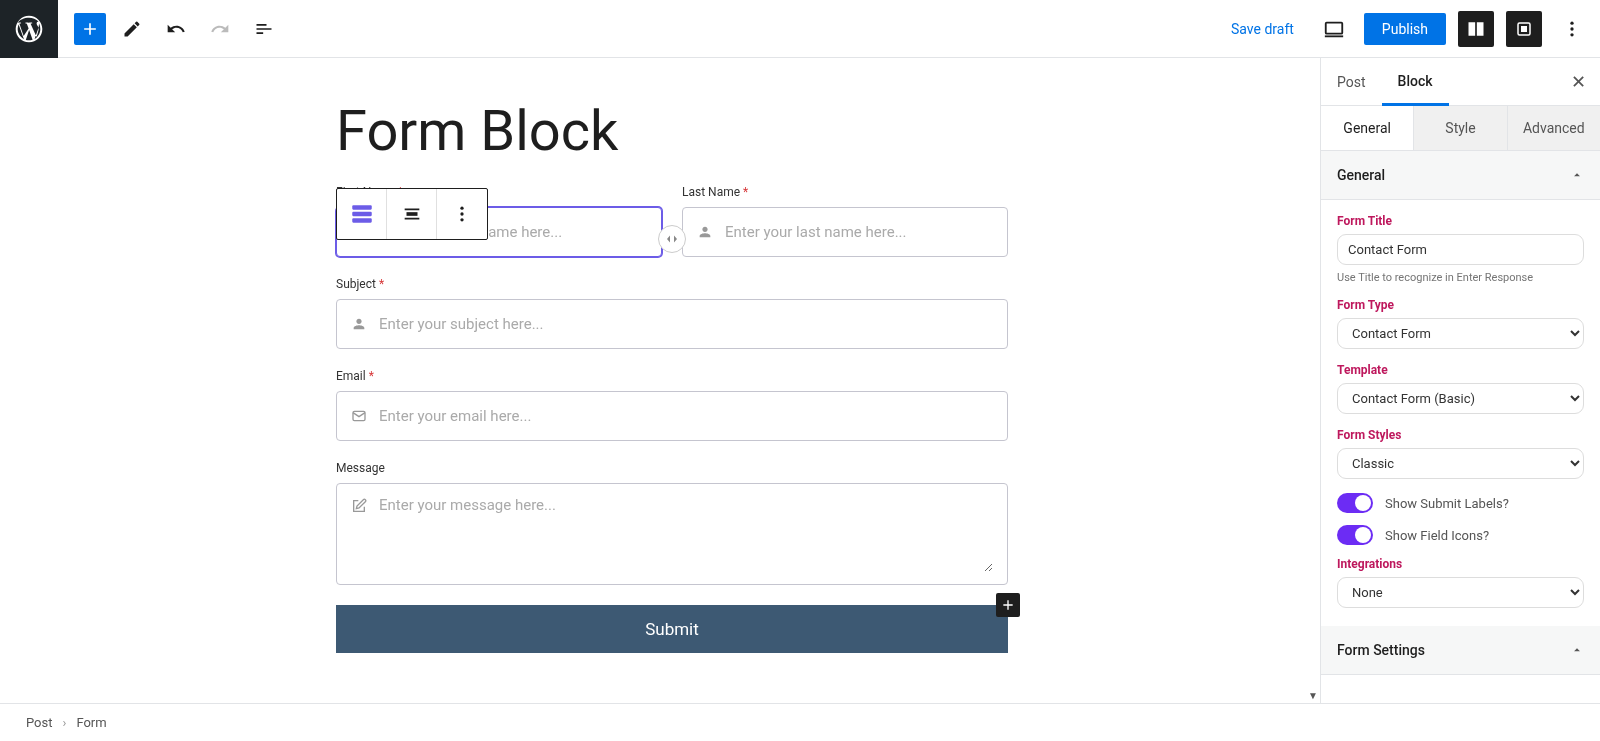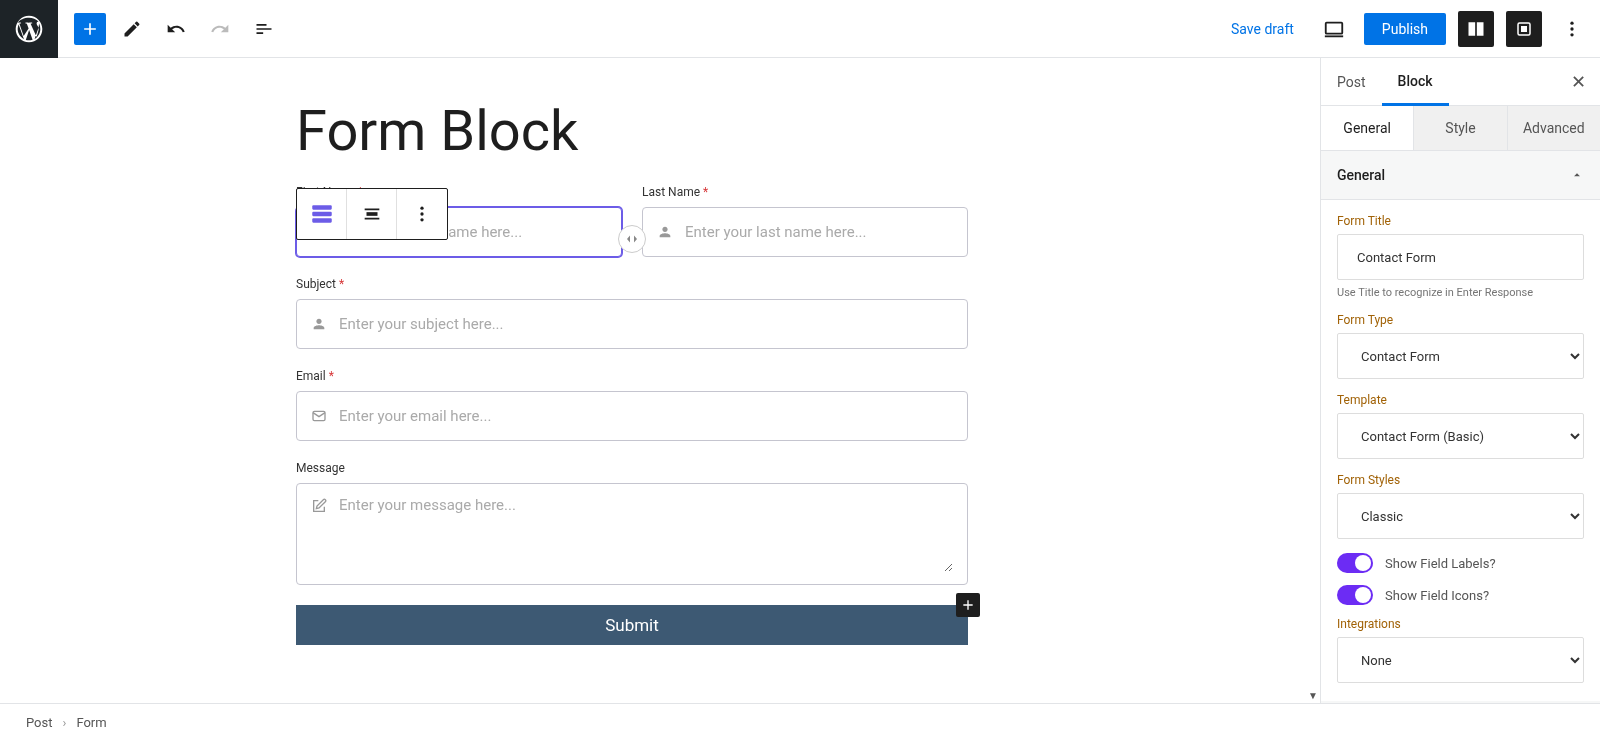--- a/index.html
+++ b/index.html
@@ -15,21 +15,21 @@
 .tool-icon.disabled { color: #bbb; }
 .top-right { margin-left: auto; display: flex; align-items: center; gap: 12px; padding-right: 10px; }
 .save-draft { color: #0073e6; font-size: 14px; cursor: pointer; padding: 6px 10px; }
 .top-icon { width: 36px; height: 36px; display: flex; align-items: center; justify-content: center; color: #1e1e1e; cursor: pointer; }
 .btn-publish { background: #0073e6; color: #fff; padding: 8px 18px; border-radius: 2px; font-size: 14px; cursor: pointer; border: none; }
 .dark-btn { width: 36px; height: 36px; background: #1e1e1e; display: flex; align-items: center; justify-content: center; cursor: pointer; border-radius: 2px; }
 .dark-btn svg { fill: #fff; }
 
 
 .main { display: flex; height: 645px; }
-.canvas { flex: 1; position: relative; overflow-y: auto; background: #fff; }
+.canvas { flex: 1; position: relative; overflow-y: auto; background: #fff; padding-left: 40px; }
 .canvas-inner { padding: 40px 0 0 296px; position: relative; }
 .page-title { font-size: 56px; font-weight: 400; color: #1e1e1e; line-height: 1.2; margin-bottom: 20px; }
 
 
 .block-toolbar { position: absolute; top: 130px; left: 296px; display: flex; border: 1px solid #1e1e1e; background: #fff; border-radius: 2px; z-index: 10; }
 .bt-cell { width: 50px; height: 50px; display: flex; align-items: center; justify-content: center; border-right: 1px solid #e0e0e0; cursor: pointer; }
 .bt-cell:last-child { border-right: none; }
 .bt-cell.active svg { fill: #6c5ce7; }
 
 
@@ -42,40 +42,40 @@
 .input-wrap.focused { border-color: #6c5ce7; box-shadow: 0 0 0 1px #6c5ce7; }
 .input-wrap .ficon { color: #999; margin-right: 12px; flex-shrink: 0; }
 .input-wrap input { border: none; outline: none; flex: 1; font-size: 15px; color: #333; background: transparent; }
 .input-wrap input::placeholder { color: #aaa; }
 .ta-wrap { position: relative; border: 1px solid #c5c5cf; border-radius: 4px; background: #fff; padding: 12px 14px; min-height: 100px; display: flex; align-items: flex-start; }
 .ta-wrap .ficon { color: #999; margin-right: 12px; flex-shrink: 0; margin-top: 2px; }
 .ta-wrap textarea { border: none; outline: none; flex: 1; font-size: 15px; color: #ef4444; resize: vertical; min-height: 76px; font-family: inherit; background: transparent; }
 .ta-wrap textarea::placeholder { color: #aaa; }
 .col-handle { position: absolute; top: 40px; left: 50%; transform: translateX(-50%); width: 28px; height: 28px; border: 1px solid #ccc; border-radius: 50%; background: #fff; display: flex; align-items: center; justify-content: center; z-index: 5; cursor: ew-resize; }
 .submit-wrap { position: relative; }
-.btn-submit { width: 100%; height: 40px; background: #3d5973; color: #fff; font-size: 17px; border: none; cursor: pointer; }
+.btn-submit { width: 100%; height: 48px; background: #3d5973; color: #fff; font-size: 17px; border: none; cursor: pointer; }
 .add-after { position: absolute; top: -12px; right: -12px; width: 24px; height: 24px; background: #1e1e1e; color: #fff; display: flex; align-items: center; justify-content: center; cursor: pointer; border-radius: 2px; }
 
 
 .sidebar { width: 280px; border-left: 1px solid #e2e4e7; background: #fff; overflow-y: auto; position: relative; }
 .sb-arrow { position: absolute; left: -14px; font-size: 10px; color: #555; }
 .tabs { display: flex; border-bottom: 1px solid #e2e4e7; align-items: center; height: 48px; }
 .tab { padding: 14px 16px; font-size: 14px; color: #555; cursor: pointer; }
 .tab.active { color: #1e1e1e; font-weight: 500; border-bottom: 3px solid #0073e6; margin-bottom: -1px; text-align: center; }
 .tab-close { margin-left: auto; padding: 0 14px; cursor: pointer; font-size: 18px; color: #555; }
 .subtabs { display: flex; border-bottom: 1px solid #e2e4e7; }
 .subtab { flex: 1; text-align: center; padding: 14px 8px; font-size: 14px; color: #555; cursor: pointer; background: #f0f0f0; border-right: 1px solid #e2e4e7; }
 .subtab.active { background: #fff; color: #1e1e1e; }
 .subtab:last-child { border-right: none; }
 .panel-head { display: flex; align-items: center; justify-content: space-between; padding: 16px; background: #f6f7f7; border-bottom: 1px solid #e2e4e7; cursor: pointer; }
 .panel-head span { font-size: 14px; font-weight: 500; color: #1e1e1e; }
 .panel-body { padding: 14px 16px 18px; }
 .field { margin-bottom: 14px; }
-.field-label { font-size: 12px; color: #a16207; margin-bottom: 6px; display: block; }
-.field input[type=text], .field select { width: 100%; height: 46px; border: 1px solid #ddd; border-radius: 2px; padding: 0 19px; font-size: 13px; color: #333; background: #fff; }
+.field-label { font-size: 12px; color: #be185d; margin-bottom: 6px; display: block; font-weight: bold; }
+.field input[type=text], .field select { width: 100%; height: 31px; border: 1px solid #ddd; border-radius: 9px; padding: 0 10px; font-size: 13px; color: #333; background: #fff; }
 .hint { font-size: 11px; color: #757575; margin-top: 6px; }
 .toggle-row { display: flex; align-items: center; gap: 12px; margin-bottom: 12px; }
 .toggle { width: 36px; height: 20px; border-radius: 10px; background: #6c2cf4; position: relative; cursor: pointer; }
 .toggle::after { content: ""; position: absolute; right: 2px; top: 2px; width: 16px; height: 16px; border-radius: 50%; background: #fff; }
 .toggle-label { font-size: 13px; color: #555; }
 
 
 .footer { height: 38px; border-top: 1px solid #e2e4e7; display: flex; align-items: center; padding: 0 26px; gap: 10px; font-size: 13px; color: #555; background:#fff; }
 .crumb-sep { color: #999; }
 
@@ -296,21 +296,21 @@
       <div class="field">
         <label class="field-label">Template</label>
         <select><option>Contact Form (Basic)</option></select>
       </div>
       <div class="field">
         <label class="field-label">Form Styles</label>
         <select><option>Classic</option></select>
       </div>
       <div class="toggle-row">
         <div class="toggle"></div>
-        <span class="toggle-label">Show Field Labels?</span>
+        <span class="toggle-label">Show Submit Labels?</span>
       </div>
       <div class="toggle-row">
         <div class="toggle"></div>
         <span class="toggle-label">Show Field Icons?</span>
       </div>
       <div class="field" style="margin-bottom:0;">
         <label class="field-label">Integrations</label>
         <select><option>None</option></select>
       </div>
     </div>

